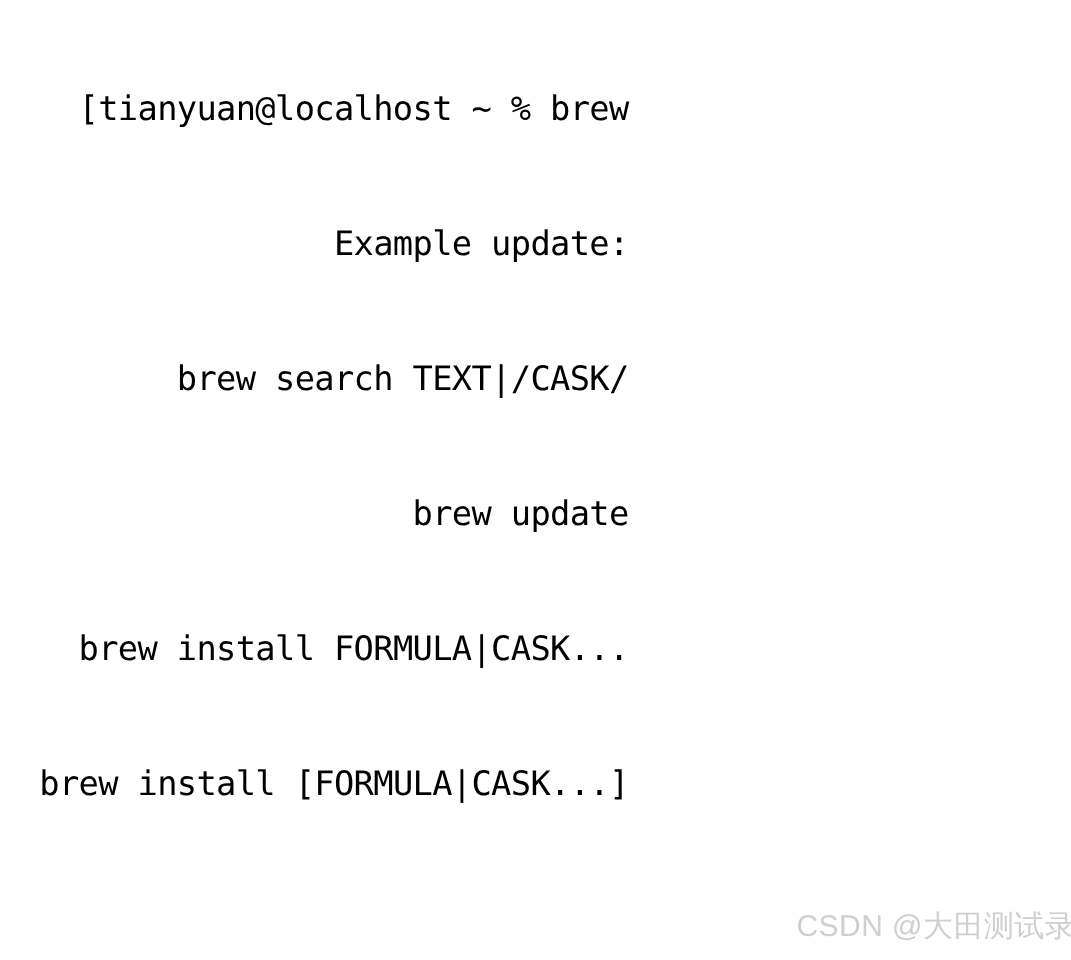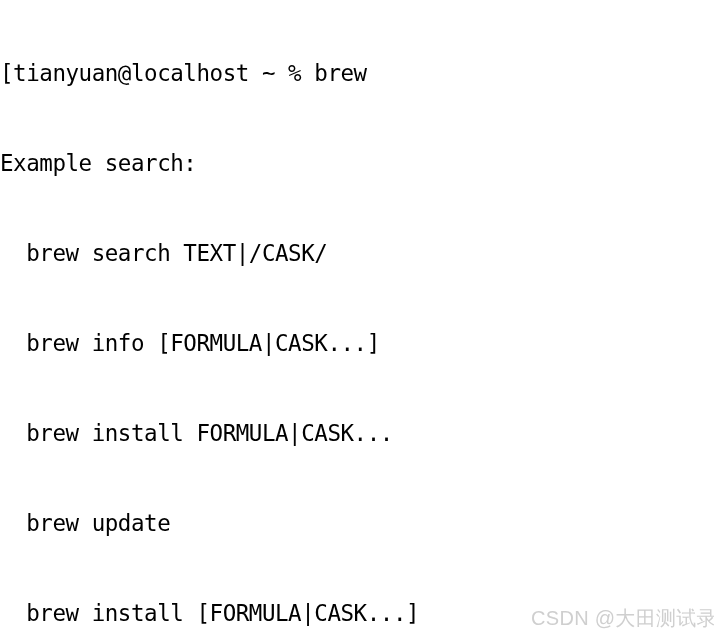--- a/index.html
+++ b/index.html
@@ -38,20 +38,21 @@
     font-weight: 400;
     -webkit-font-smoothing: none;
   }
 
   .term-line {
     display: block;
     height: 30px;
     white-space: pre;
     margin: 0;
     padding: 0;
+    text-align: right;
   }
 
   #watermark {
     position: absolute;
     left: 531px;
     top: 608px;
     font-family: "Liberation Sans", "DejaVu Sans", sans-serif;
     font-size: 20px;
     line-height: 20px;
     color: #cfcfcf;
@@ -60,25 +61,24 @@
     user-select: none;
   }
 </style>
 </head>
 <body>
 
 <div id="terminal">
 
   <div id="terminal-output">
     <span class="term-line">[tianyuan@localhost ~ % brew</span>
-    <span class="term-line">Example search:</span>
+    <span class="term-line">Example update:</span>
     <span class="term-line">  brew search TEXT|/CASK/</span>
-    <span class="term-line">  brew info [FORMULA|CASK...]</span>
+    <span class="term-line">  brew update</span>
     <span class="term-line">  brew install FORMULA|CASK...</span>
-    <span class="term-line">  brew update</span>
     <span class="term-line">  brew install [FORMULA|CASK...]</span>
     
     
     
     
     
     
     
     
     

